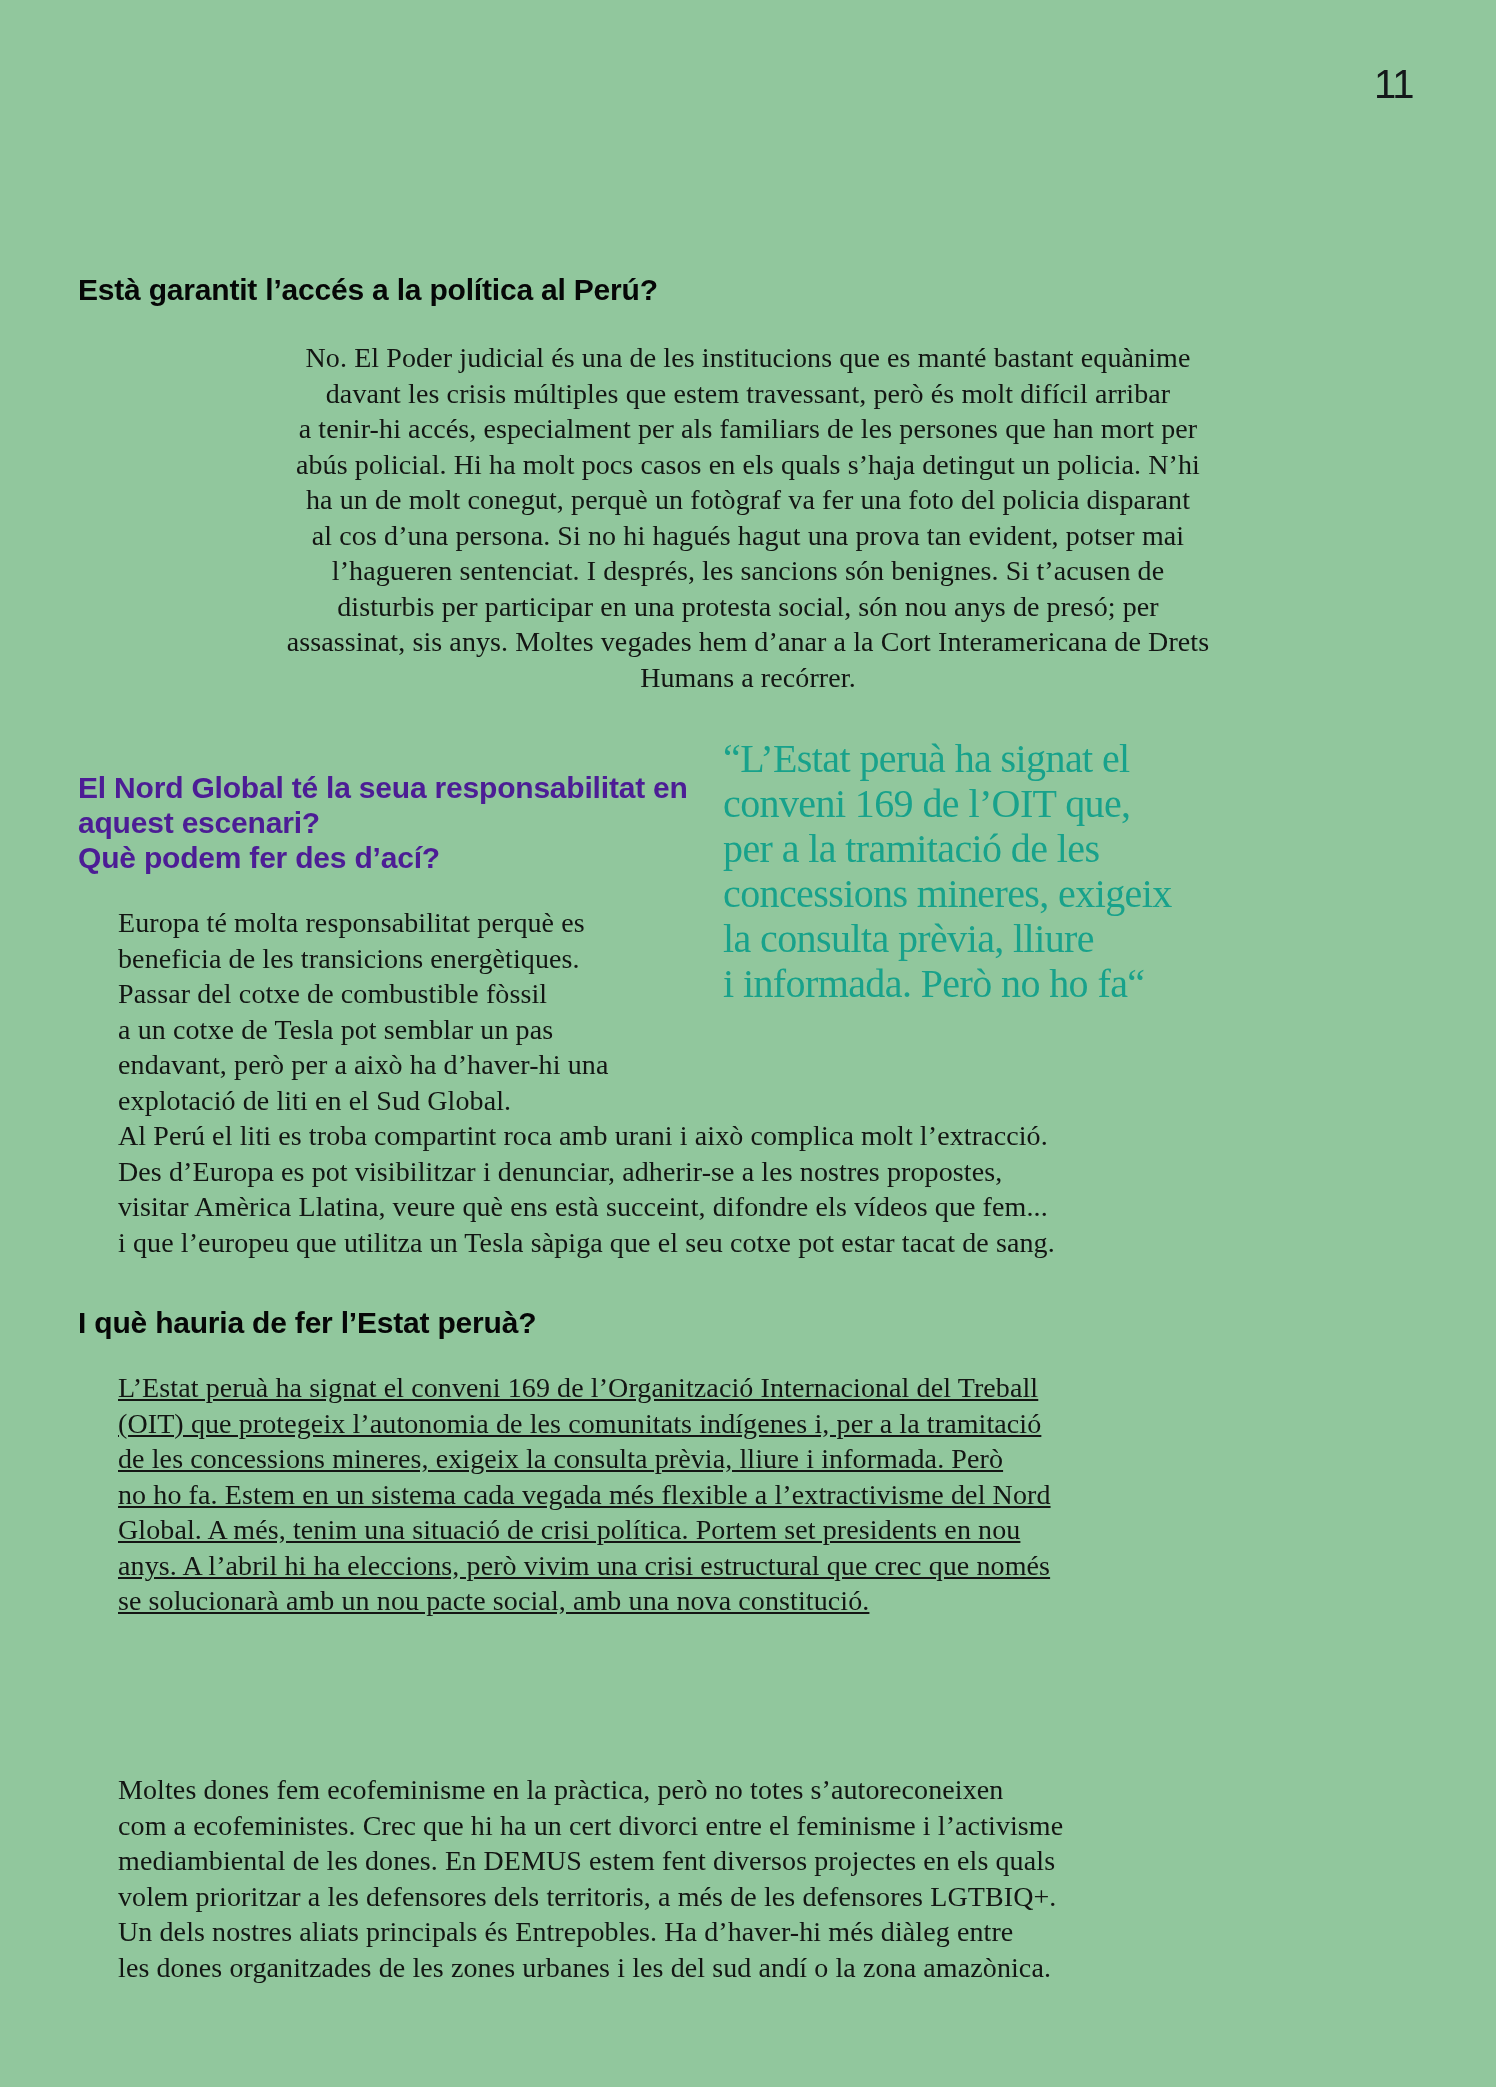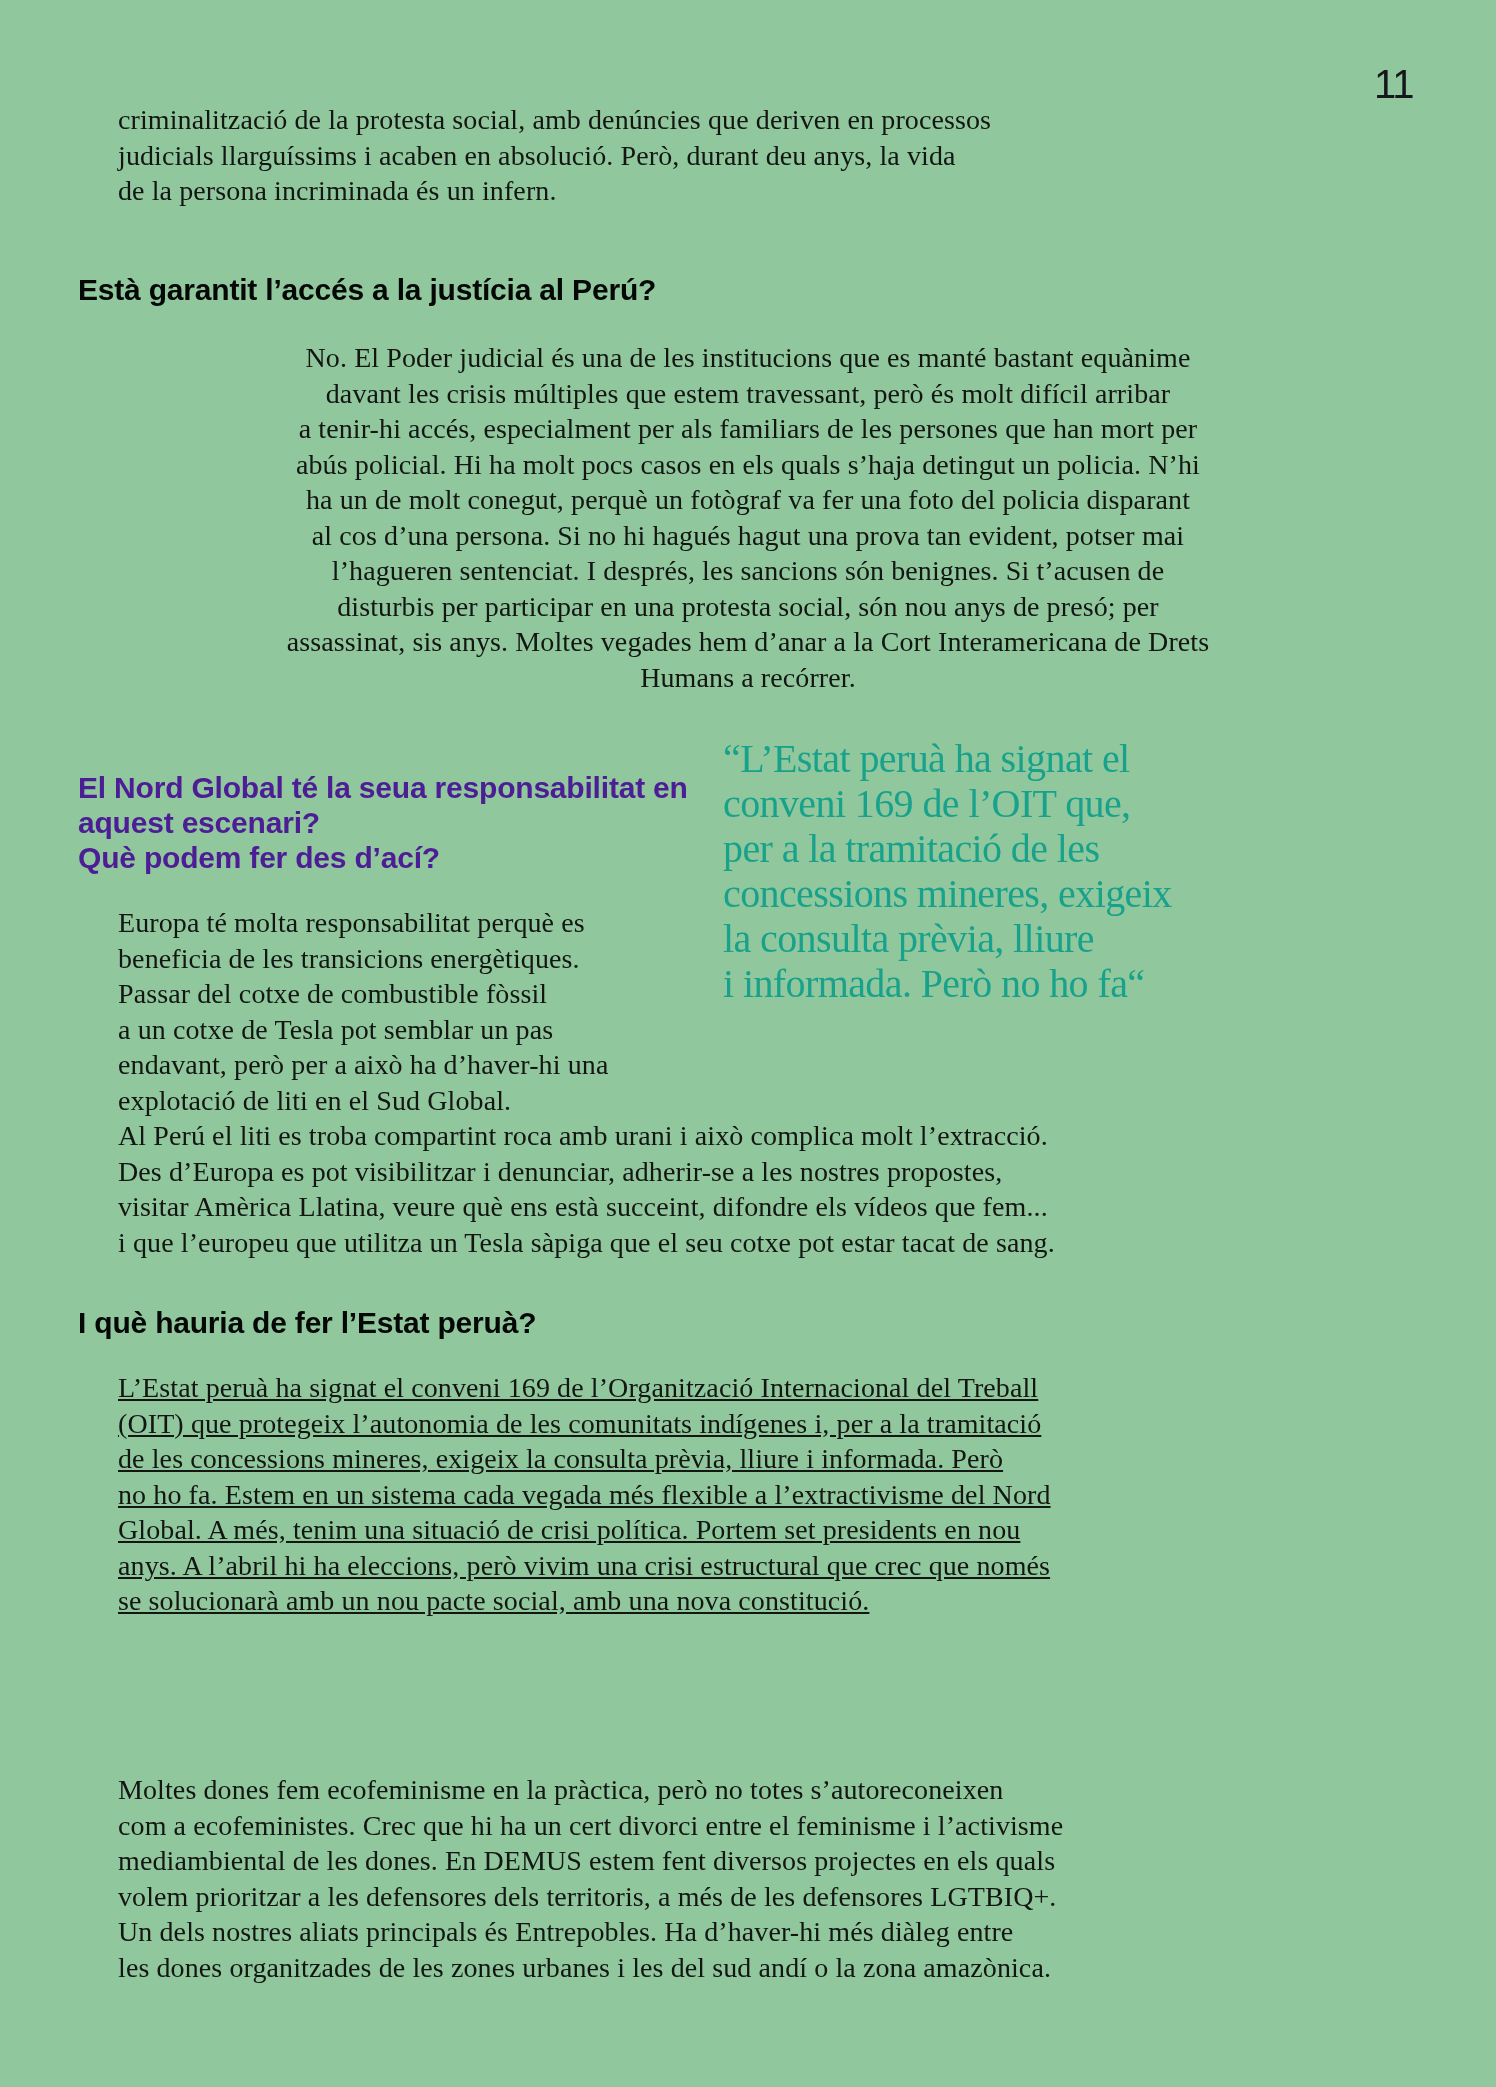--- a/index.html
+++ b/index.html
@@ -71,25 +71,22 @@
   .q4 { top: 1672px; left: 78px; }
   .a4 { top: 1772px; left: 118px; }
 </style>
 </head>
 <body>
 
 <div class="page" style="background: rgb(145, 199, 157);">
 
   <div class="page-number">11</div>
 
-  <p class="body-text intro" style="color: rgb(19, 22, 19);">criminalització de la protesta social, amb denúncies que deriven en processos
-judicials llarguíssims i acaben en absolució. Però, durant deu anys, la vida
-de la persona incriminada és un infern.</p>
 
-  <h2 class="question q1" style="color: rgb(6, 7, 7);">Està garantit l’accés a la justícia al Perú?</h2>
+  <h2 class="question q1" style="color: rgb(6, 7, 7);">Està garantit l’accés a la política al Perú?</h2>
 
   <p class="body-text a1" style="color: rgb(19, 22, 19);">No. El Poder judicial és una de les institucions que es manté bastant equànime
 davant les crisis múltiples que estem travessant, però és molt difícil arribar
 a tenir-hi accés, especialment per als familiars de les persones que han mort per
 abús policial. Hi ha molt pocs casos en els quals s’haja detingut un policia. N’hi
 ha un de molt conegut, perquè un fotògraf va fer una foto del policia disparant
 al cos d’una persona. Si no hi hagués hagut una prova tan evident, potser mai
 l’hagueren sentenciat. I després, les sancions són benignes. Si t’acusen de
 disturbis per participar en una protesta social, són nou anys de presó; per
 assassinat, sis anys. Moltes vegades hem d’anar a la Cort Interamericana de Drets

